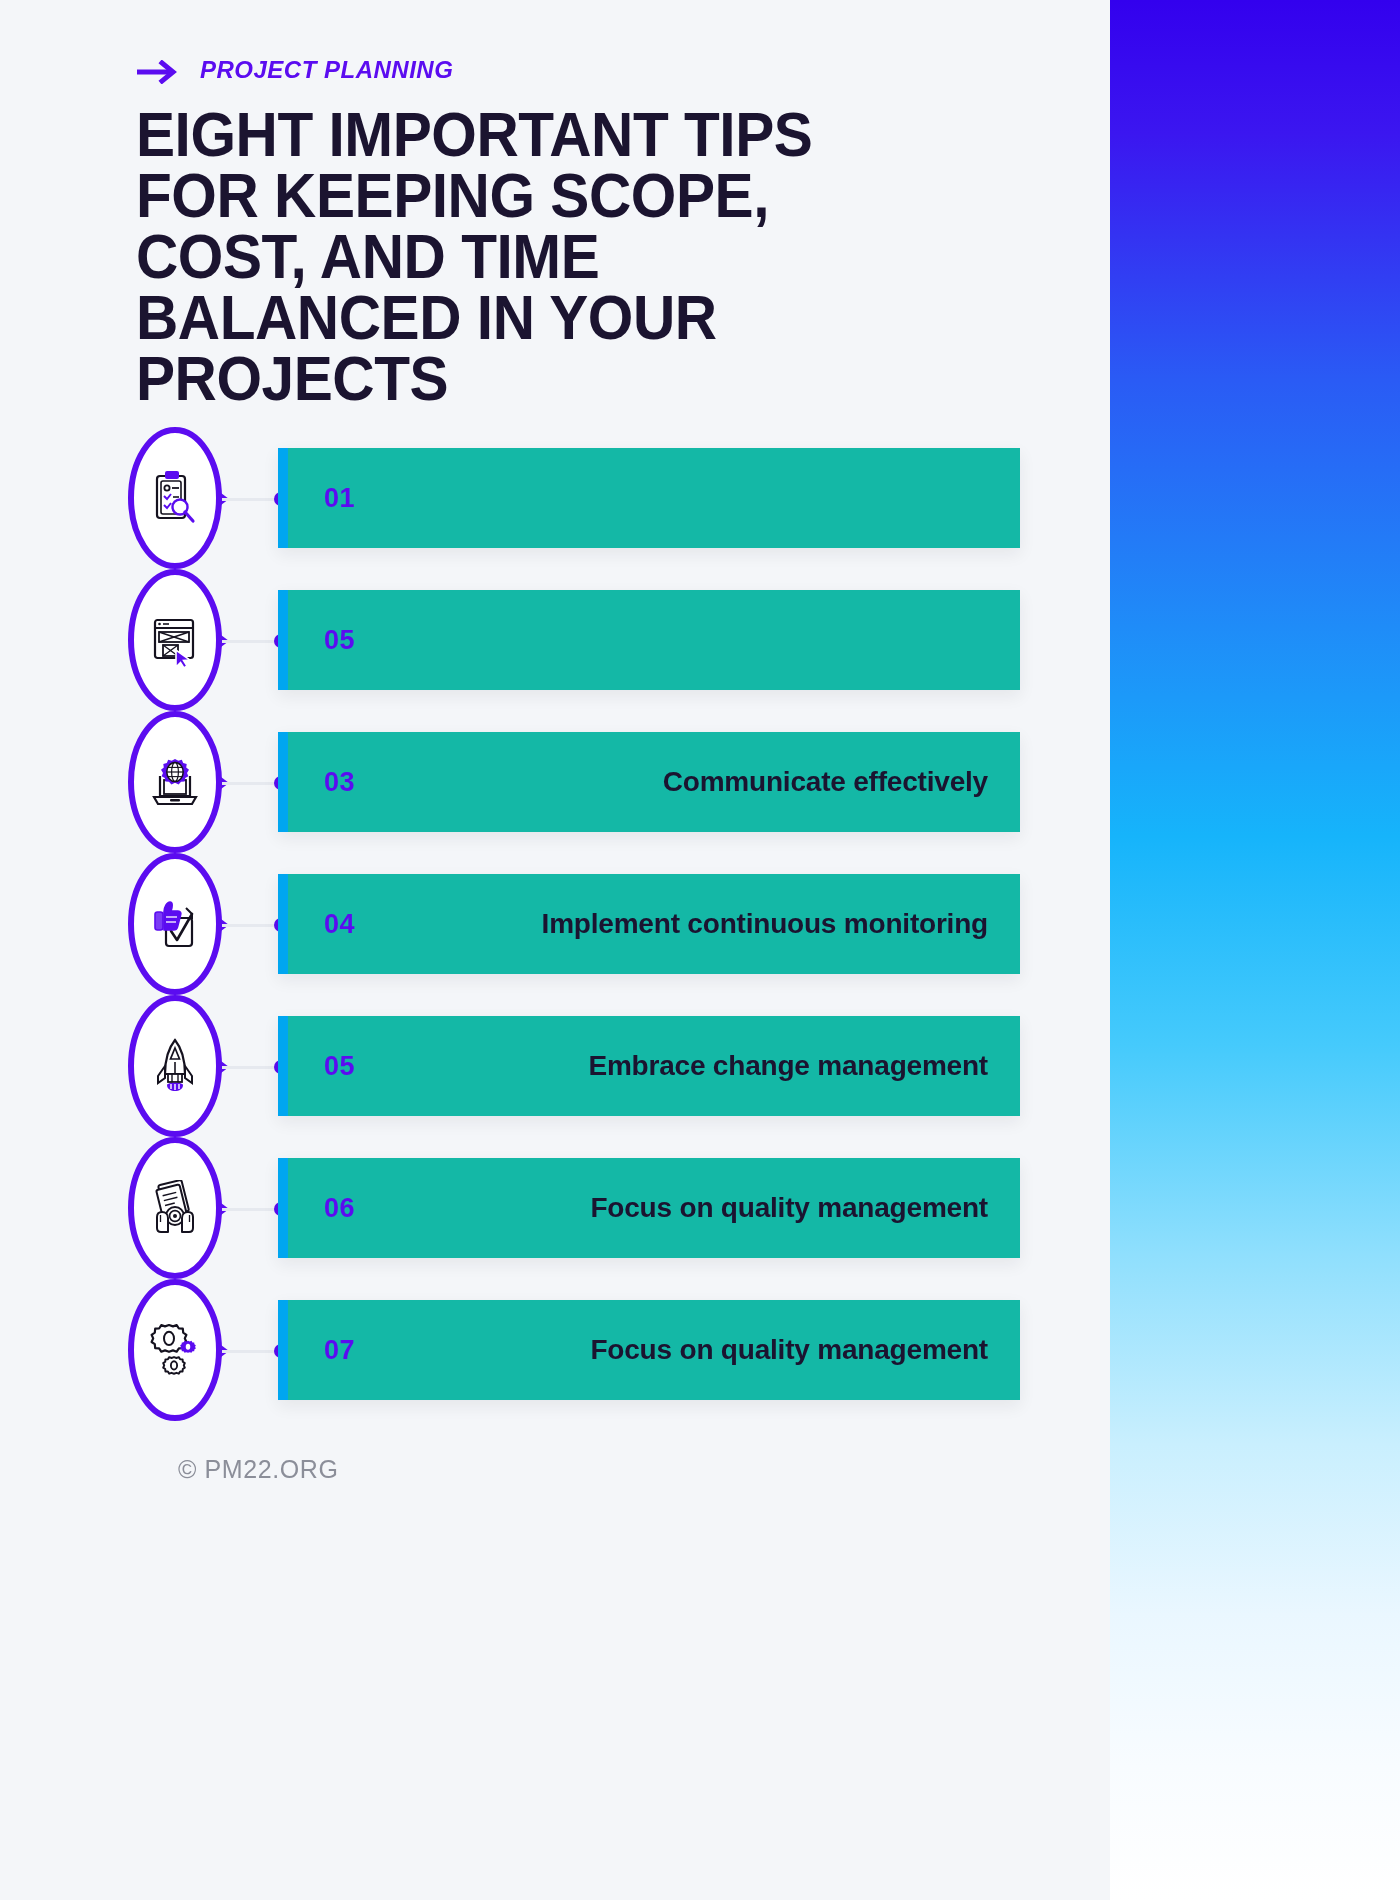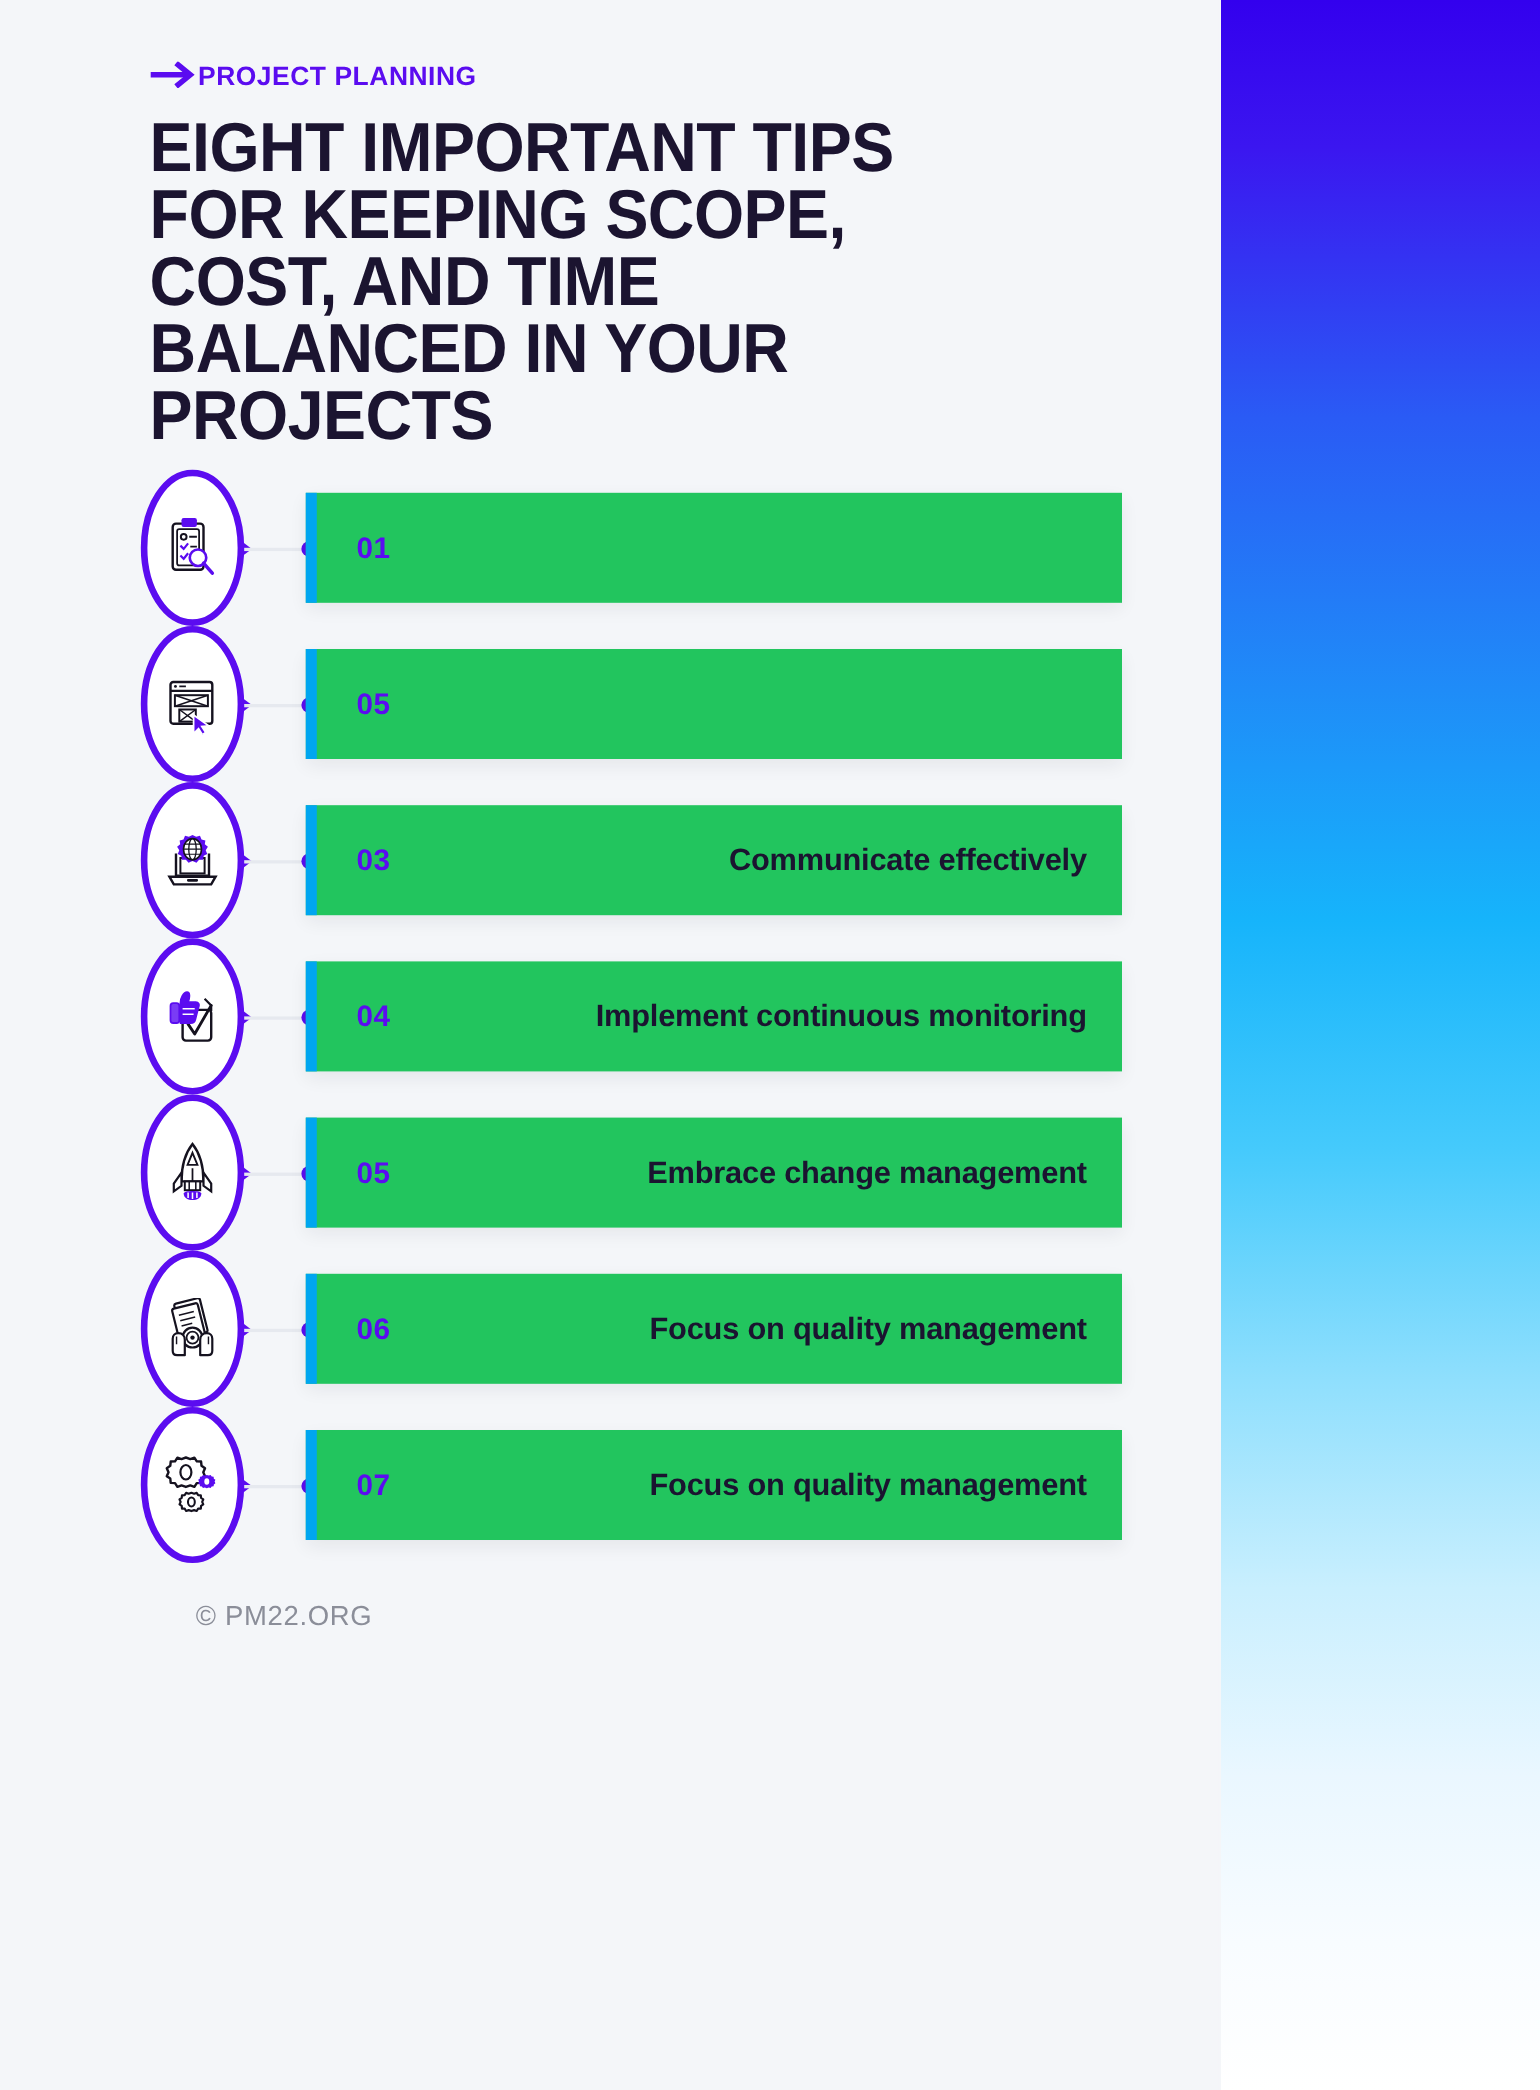--- a/index.html
+++ b/index.html
@@ -41,22 +41,23 @@
     position: absolute;
     top: 0; left: 0;
     width: 1110px; height: 1900px;
   }
 
   
   .eyebrow {
     position: absolute;
     left: 136px; top: 56px;
     display: flex;
-    align-items: flex-start;
-    gap: 0;
+    align-items: flex-end;
+    gap: 20px;
+    font-style: italic;
   }
   .eyebrow-arrow { display: block; }
   .eyebrow-text {
     font-size: 24px;
     font-weight: bold;
     letter-spacing: 0.5px;
     color: #5b0cf0;
   }
 
   .title {
@@ -83,21 +84,21 @@
   .row {
     position: relative;
     height: 142px;
     margin-bottom: 0;
   }
 
   .card {
     position: absolute;
     left: 278px; top: 0;
     width: 742px; height: 100px;
-    background: #22c55e;
+    background: #14b8a6;
     box-shadow: 0 6px 16px rgba(28,22,48,0.07);
     display: flex;
     align-items: center;
   }
   .card-bar {
     position: absolute;
     left: 0; top: 0;
     width: 10px; height: 100px;
     background: #00a6f0;
   }

